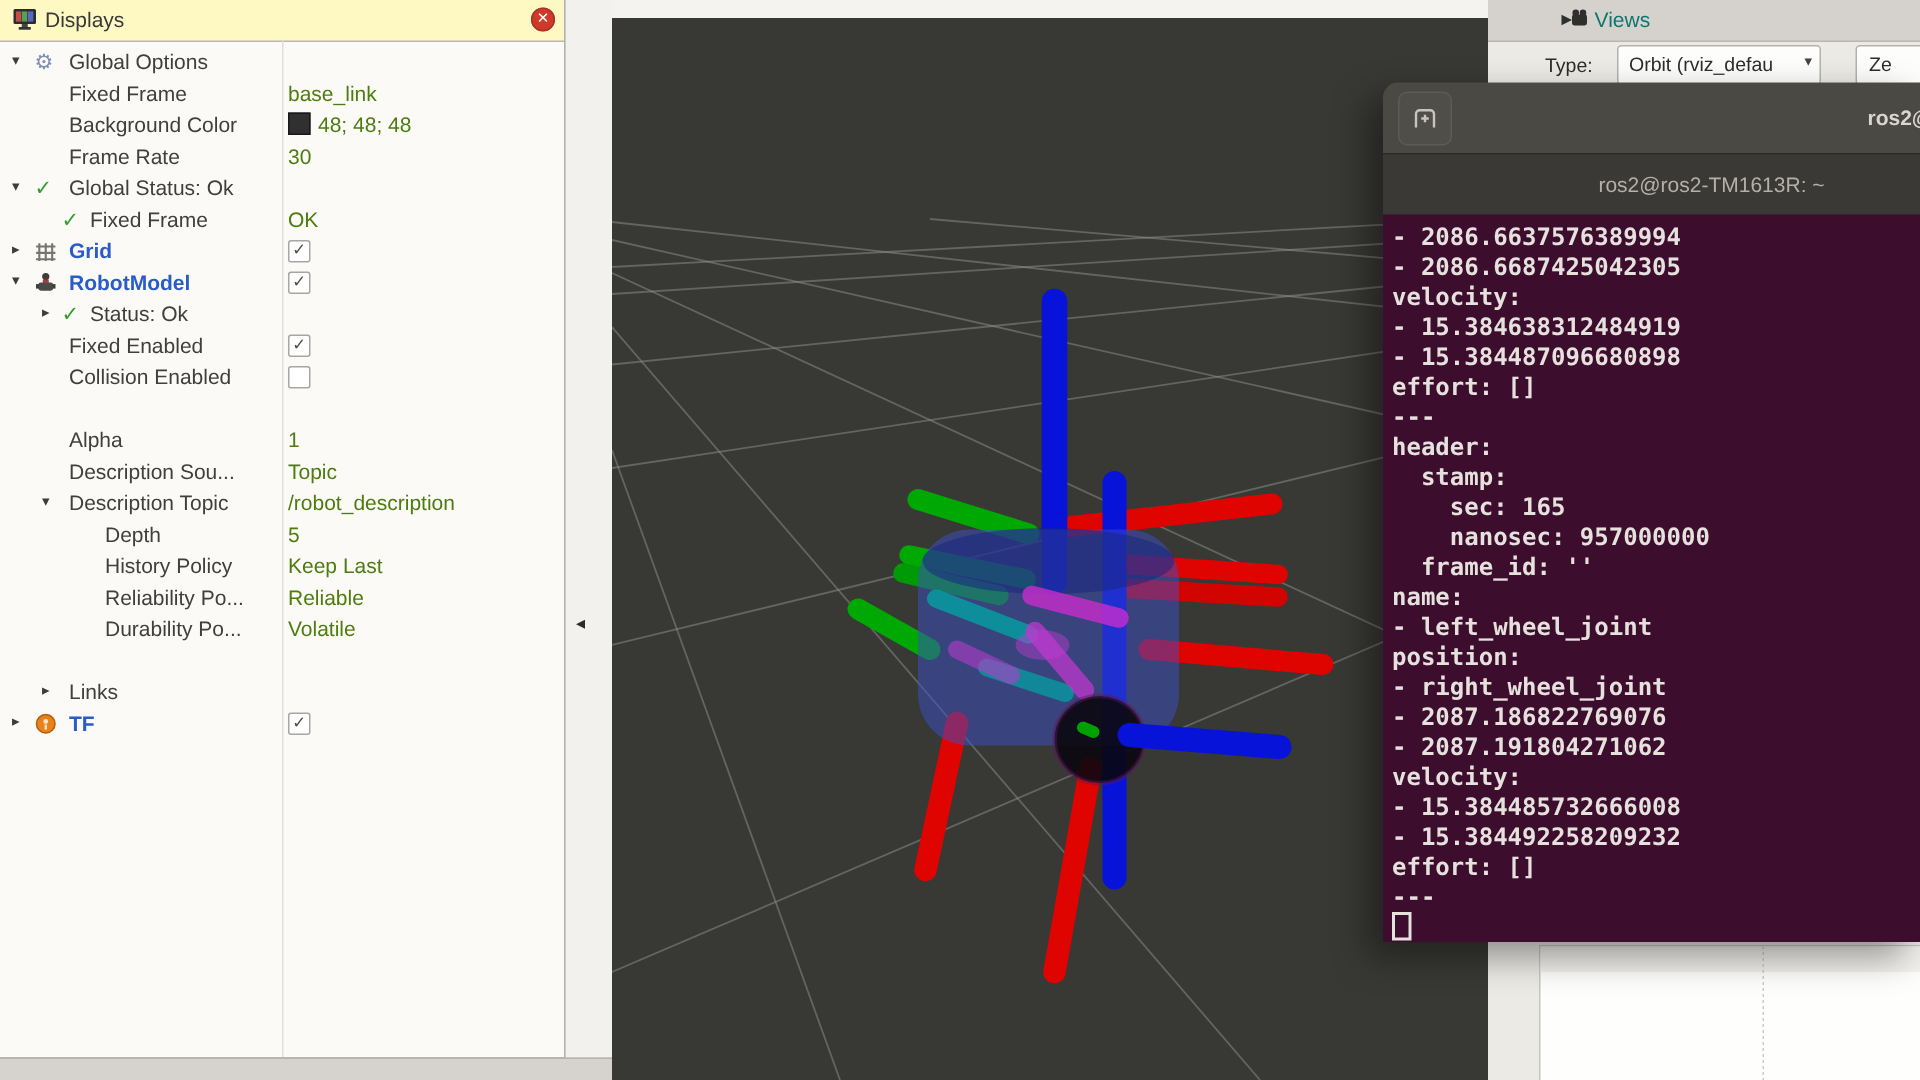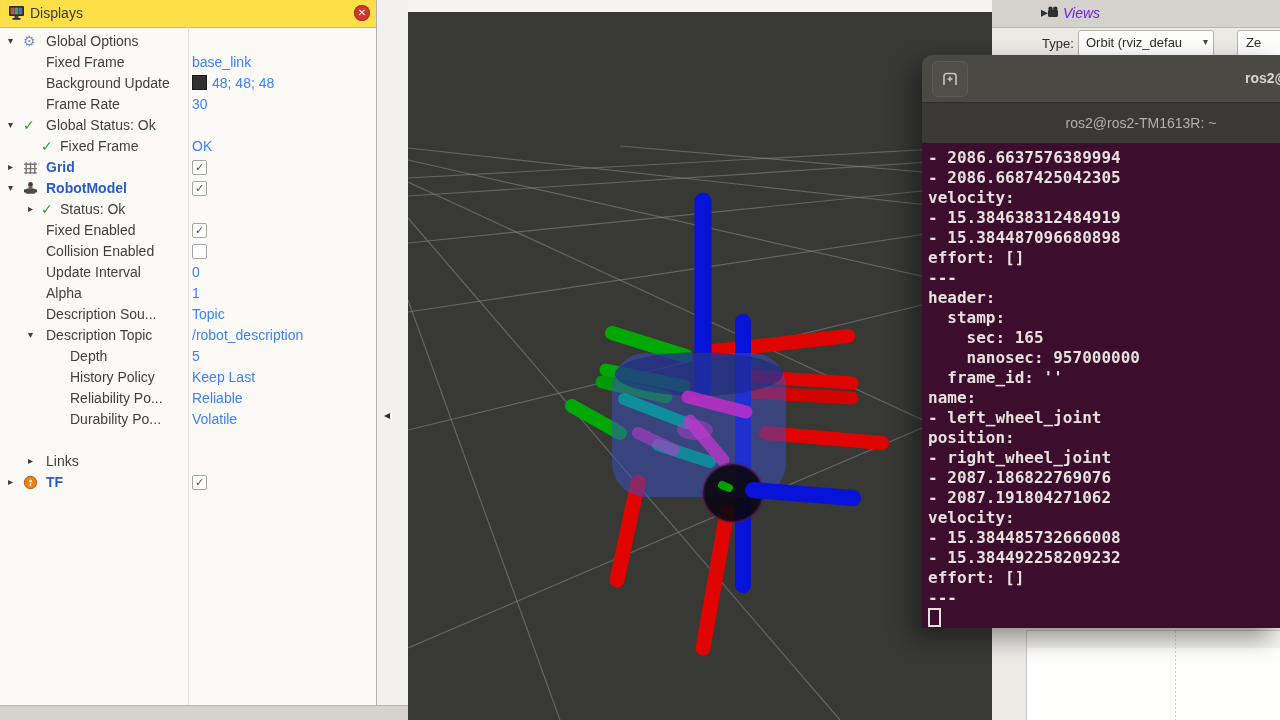--- a/index.html
+++ b/index.html
@@ -2,59 +2,59 @@
 <html><head>
 <meta charset="utf-8">
 <style>
   html,body{margin:0;padding:0;}
   body{width:1280px;height:720px;overflow:hidden;position:relative;
        font-family:"Liberation Sans","DejaVu Sans",sans-serif;background:#383835;}
   .abs{position:absolute;}
 
   
   #displays-panel{left:0;top:0;width:376px;height:705px;background:#fbfaf7;border-right:1px solid #b3afaa;}
-  .panel-titlebar{position:absolute;left:0;top:0;width:100%;height:27px;background:#fde047;
+  .panel-titlebar{position:absolute;left:0;top:0;width:100%;height:27px;background:#fef9c3;
                   border-bottom:1px solid #bab6b1;}
   .panel-title{position:absolute;left:30px;top:5px;font-size:14px;color:#3a3937;}
   .close-btn{position:absolute;right:6px;top:5px;width:16px;height:16px;border-radius:50%;
              background:#cf3a28;color:#fff;font-size:10px;line-height:16px;text-align:center;
              font-weight:bold;box-shadow:0 0 0 1px #a8342a inset;cursor:default;}
   #tree{position:absolute;left:0;top:27px;width:376px;height:678px;overflow:hidden;}
   #tree-divider{position:absolute;left:188px;top:27px;width:1px;height:678px;background:#e2dfda;}
   .row{position:absolute;left:0;width:376px;height:21px;}
   .arrow{position:absolute;top:4px;font-size:10px;color:#3c3c3a;}
   .ar0{left:8px}.ar1{left:28px}
   .icon{position:absolute;top:3px;width:15px;height:15px;}
   .ic0{left:23px}.ic1{left:41px}
   .icon.glyph{font-size:14px;line-height:15px;}
   .lbl{position:absolute;top:2px;font-size:14px;color:#403f3d;white-space:nowrap;text-align:right;}
   .lbl.blue{color:#2a5cc8;font-weight:bold;}
   .ind-a{left:46px}.ind-b{left:60px}.ind-c{left:70px}
-  .val{position:absolute;left:192px;top:2px;font-size:14px;color:#3b82f6;white-space:nowrap;text-align:right;}
+  .val{position:absolute;left:192px;top:2px;font-size:14px;color:#4d7c0f;white-space:nowrap;text-align:right;}
   .cb{position:absolute;left:192px;top:3px;width:13px;height:13px;background:#fff;
       border:1px solid #a9a5a0;border-radius:2px;font-size:11px;line-height:12px;text-align:center;
       color:#4c4c48;font-weight:bold;}
   .swatch{display:inline-block;width:13px;height:13px;background:#303030;border:1px solid #191919;
           vertical-align:-2px;margin-right:5px;}
   #bottom-strip{left:0;top:705px;width:408px;height:15px;background:#d6d3ce;border-top:1px solid #b7b3ae;}
 
   
   #splitter{left:377px;top:0;width:31px;height:705px;background:#f2f1ed;}
   #splitter-arrow{position:absolute;left:7px;top:408px;font-size:12px;color:#2b2b29;}
 
   
   #viewport-topstrip{left:408px;top:0;width:584px;height:12px;background:#f4f3ef;}
   #viewport{left:408px;top:12px;width:584px;height:708px;background:#383835;}
 
   
   #views-panel{left:992px;top:0;width:288px;height:720px;background:#eceae5;}
   #views-titlebar{position:absolute;left:0;top:0;width:100%;height:27px;background:#d5d1cc;border-bottom:1px solid #bab6b1;}
-  #views-title{position:absolute;left:71px;top:5px;font-size:14px;color:#6d28d9;font-style:italic;}
+  #views-title{position:absolute;left:71px;top:5px;font-size:14px;color:#0f766e;}
   #views-cam{position:absolute;left:48px;top:6px;}
-  #type-label{position:absolute;left:38px;top:36px;font-size:13px;color:#2e2d2b;margin-left:12px;}
+  #type-label{position:absolute;left:38px;top:36px;font-size:13px;color:#2e2d2b;}
   #type-combo{position:absolute;left:86px;top:30px;width:134px;height:25px;background:#fdfdfc;
               border:1px solid #b5b1ac;border-radius:3px;}
   #type-combo-text{position:absolute;left:7px;top:4px;font-size:13px;color:#2e2d2b;white-space:nowrap;text-align:right;}
   #type-combo-caret{position:absolute;right:5px;top:5px;font-size:10px;color:#454442;}
   #zero-btn{position:absolute;left:245px;top:30px;width:100px;height:25px;background:#fdfdfc;
             border:1px solid #b5b1ac;border-radius:3px;}
   #zero-btn-text{position:absolute;left:8px;top:4px;font-size:13px;color:#2e2d2b;}
   #views-list{position:absolute;left:34px;top:630px;width:254px;height:90px;background:#fefefc;
               border:1px solid #c9c5c0;border-bottom:none;}
   #views-list-head{position:absolute;left:0;top:0;width:100%;height:17px;background:#f3f2ee;}
@@ -97,21 +97,21 @@
       <div class="row" style="top: 4px;">
         <span class="arrow ar0">▾</span>
         <span class="icon ic0 glyph" style="color:#7e8eb4">⚙</span>
         <span class="lbl ind-a">Global Options</span>
       </div>
       <div class="row" style="top: 25px;">
         <span class="lbl ind-a">Fixed Frame</span>
         <span class="val">base_link</span>
       </div>
       <div class="row" style="top: 46px;">
-        <span class="lbl ind-a">Background Update</span>
+        <span class="lbl ind-a">Background Color</span>
         <span class="val"><span class="swatch"></span>48; 48; 48</span>
       </div>
       <div class="row" style="top: 67px;">
         <span class="lbl ind-a">Frame Rate</span>
         <span class="val">30</span>
       </div>
       <div class="row" style="top: 88px;">
         <span class="arrow ar0">▾</span>
         <span class="icon ic0 glyph" style="color:#2e9e2e;font-weight:bold">✓</span>
         <span class="lbl ind-a">Global Status: Ok</span>
@@ -148,24 +148,20 @@
         <span class="icon ic1 glyph" style="color:#2e9e2e;font-weight:bold">✓</span>
         <span class="lbl ind-b">Status: Ok</span>
       </div>
       <div class="row" style="top: 193px;">
         <span class="lbl ind-a">Fixed Enabled</span>
         <span class="cb">✓</span>
       </div>
       <div class="row" style="top: 214px;">
         <span class="lbl ind-a">Collision Enabled</span>
         <span class="cb"></span>
-      </div>
-      <div class="row" style="top: 235px;">
-        <span class="lbl ind-a">Update Interval</span>
-        <span class="val">0</span>
       </div>
       <div class="row" style="top: 256px;">
         <span class="lbl ind-a">Alpha</span>
         <span class="val">1</span>
       </div>
       <div class="row" style="top: 277px;">
         <span class="lbl ind-a">Description Sou...</span>
         <span class="val">Topic</span>
       </div>
       <div class="row" style="top: 298px;">

